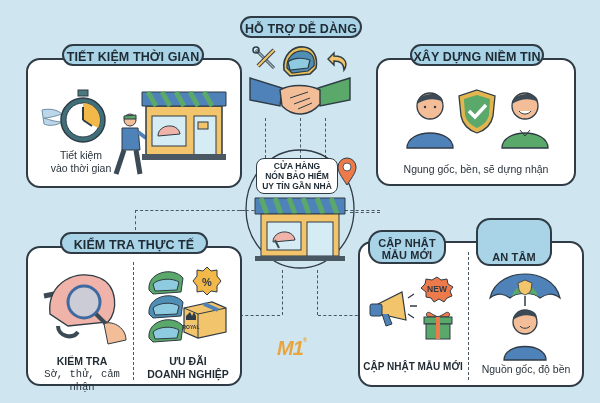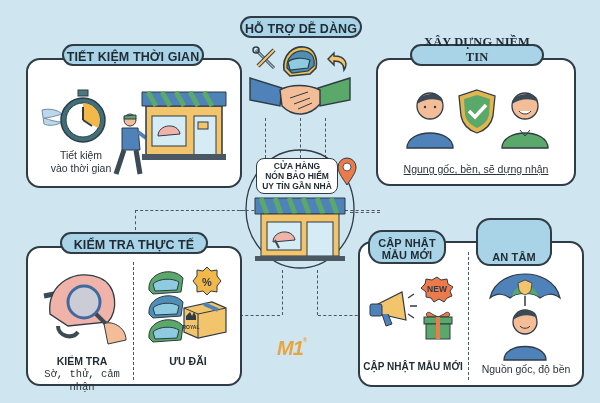--- a/index.html
+++ b/index.html
@@ -86,21 +86,21 @@
   <path d="M0 10 L84 10 L84 24 L0 24 Z" fill="#4f82b8" stroke="#2f3b45"></path>
   <path d="M6 10 L14 24 M20 10 L28 24 M34 10 L42 24 M48 10 L56 24 M62 10 L70 24" stroke="#5aa86a" stroke-width="5"></path>
   <rect x="10" y="34" width="34" height="30" fill="#d5ecf5" stroke="#2f3b45"></rect>
   <path d="M16 54 C16 42 36 40 38 52 Z" fill="#f0b3aa" stroke="#2f3b45"></path>
   <rect x="52" y="34" width="22" height="40" fill="#d5ecf5" stroke="#2f3b45"></rect>
   <rect x="56" y="40" width="10" height="7" fill="#f2c46b" stroke="#2f3b45"></rect>
   <rect x="0" y="72" width="84" height="6" fill="#4a5863"></rect>
 </svg>
 
 <div class="card" style="left:376px;top:58px;width:200px;height:128px;"></div>
-<div class="pill" style="left:410px;top:44px;width:134px;height:22px;font-family:Liberation Serif, serif;">
+<div class="pill" style="left:410px;top:44px;width:134px;height:22px;">
   <span>XÂY DỰNG NIỀM TIN</span>
 </div>
 <svg style="left:405px;top:86px;" width="50" height="62" viewBox="0 0 50 62">
   <circle cx="25" cy="20" r="13" fill="#f3bd98" stroke="#2f3b45" stroke-width="1.3"></circle>
   <path d="M12 18 C12 6 38 4 38 16 C32 12 20 12 12 18 Z" fill="#3b4a55"></path>
   <path d="M2 62 C2 42 48 42 48 62 Z" fill="#4f82b8" stroke="#2f3b45" stroke-width="1.3"></path>
   <circle cx="20" cy="21" r="1.2" fill="#2f3b45"></circle>
     <circle cx="30" cy="21" r="1.2" fill="#2f3b45"></circle>
 </svg>
 <svg style="left:457px;top:88px;" width="40" height="46" viewBox="0 0 40 46">
@@ -108,21 +108,21 @@
   <path d="M20 7 L33 11 L32 27 C30 35 24 38 20 40 C16 38 10 35 8 27 L7 11 Z" fill="#5aa86a"></path>
   <path d="M12 23 L18 29 L29 17" stroke="#ffffff" stroke-width="3.5" fill="none"></path>
 </svg>
 <svg style="left:500px;top:86px;" width="50" height="62" viewBox="0 0 50 62">
   <circle cx="25" cy="20" r="13" fill="#f3bd98" stroke="#2f3b45" stroke-width="1.3"></circle>
   <path d="M12 18 C12 6 38 4 38 16 C32 12 20 12 12 18 Z" fill="#3b4a55"></path>
   <path d="M19 25 C22 29 28 29 31 25" stroke="#2f3b45" fill="#ffffff"></path>
   <path d="M2 62 C2 42 48 42 48 62 Z" fill="#5aa86a" stroke="#2f3b45" stroke-width="1.3"></path>
   <path d="M20 44 L25 50 L30 44" stroke="#2f3b45" fill="none"></path>
 </svg>
-<div class="cap" style="left:386px;top:163px;width:180px;text-decoration:underline;">Ngung gốc, bền, sẽ dựng nhận</div>
+<div class="cap" style="left:386px;top:163px;width:180px;">Ngung gốc, bền, sẽ dựng nhận</div>
 
 <svg style="left:244px;top:148px;" width="112" height="122" viewBox="0 0 112 122">
   <ellipse cx="56" cy="61" rx="54" ry="59" fill="none" stroke="#2f3b45" stroke-width="1.3"></ellipse>
 </svg>
 <div class="card" style="left:256px;top:158px;width:82px;height:36px;border-radius:8px;border-width:1.5px;"></div>
 <div class="capb" style="left:256px;top:161px;width:82px;font-size:8.5px;line-height:1.2;">
   <div>CỬA HÀNG</div>
   <div>NÓN BẢO HIỂM</div>
   <div>UY TÍN GẦN NHÀ</div>
 </div>
@@ -170,20 +170,21 @@
 </svg>
 <svg style="left:182px;top:298px;" width="46" height="40" viewBox="0 0 46 40">
   <path d="M2 10 L30 4 L44 10 L44 34 L16 40 L2 34 Z" fill="#f2c46b" stroke="#2f3b45" stroke-width="1.2"></path>
   <path d="M2 10 L16 16 L44 10 M16 16 L16 40" stroke="#2f3b45" fill="none"></path>
   <path d="M22 6 L36 12" stroke="#4f82b8" stroke-width="4"></path>
   <path d="M4 18 L8 14 L10 18 L12 14 L14 18 L14 22 L4 22 Z" fill="#2f3b45"></path>
   <text x="9" y="31" font-size="5" font-weight="bold" text-anchor="middle" fill="#2f3b45" font-family="Liberation Sans, sans-serif">ROYAL</text>
 </svg>
 <div class="capb" style="left:140px;top:355px;width:96px;">
   <div>ƯU ĐÃI</div>
+  <div>DOANH NGHIỆP</div>
 </div>
 
 <div class="card" style="left:358px;top:241px;width:226px;height:146px;"></div>
 <div class="pill" style="left:368px;top:230px;width:78px;height:34px;font-size:11px;">
   <div>
     <div>CẬP NHẬT</div>
     <div>MẪU MỚI</div>
   </div>
 </div>
 <div class="pill" style="left:476px;top:218px;width:76px;height:48px;font-size:11px;">

